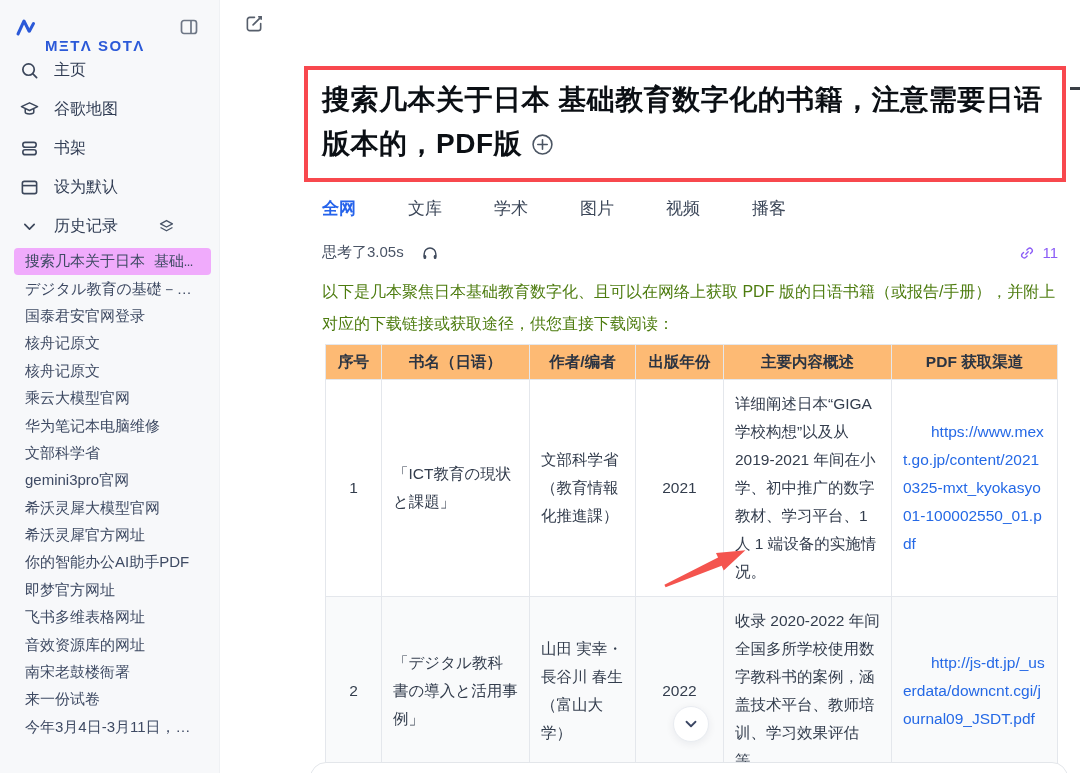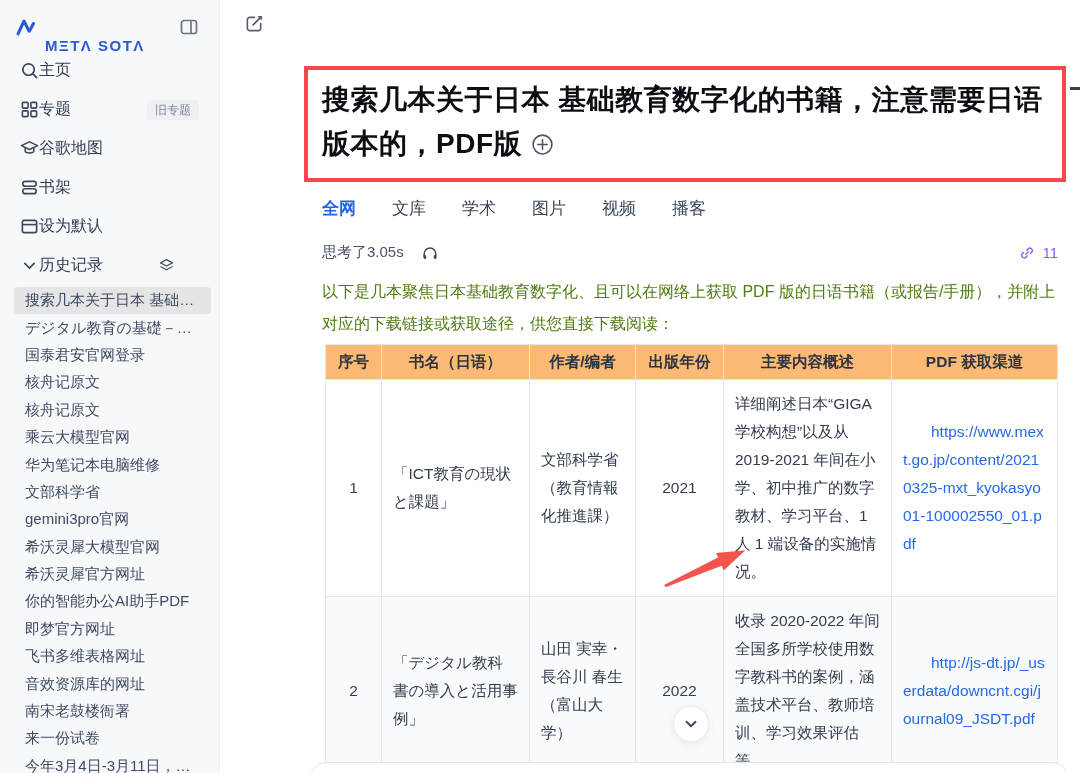--- a/index.html
+++ b/index.html
@@ -9,39 +9,39 @@
 
   
   .sidebar { width:220px; min-width:220px; height:100%; background:#f7f8fa; border-right:1px solid #eff1f4; padding-top:12px; overflow:hidden; }
   .logo-row { display:flex; align-items:center; justify-content:space-between; padding:0 20px 0 16px; height:30px; }
   .logo { display:flex; align-items:center; gap:5px; color:#2b59d8; cursor:pointer; }
   .logo-text { font-size:15px; font-weight:700; letter-spacing:1.5px; white-space:nowrap;margin-top:36px; }
   .icon { display:inline-flex; align-items:center; justify-content:center; }
   .muted-icon { color:#6d7685; cursor:pointer; }
 
   .nav { margin-top:9px; }
-  .nav-item { display:flex; align-items:center; height:39px; padding:0 20px; font-size:16px; color:#313d54; cursor:pointer; white-space:nowrap; }
+  .nav-item { display:flex; align-items:center; height:39px; padding:0 20px; gap:15px; font-size:16px; color:#313d54; cursor:pointer; white-space:nowrap; }
   .nav-item .nicon { width:19px; height:19px; color:#3c475b; flex:none; }
   .badge { margin-left:auto; background:#eef0f3; color:#7f8899; font-size:12px; line-height:1; padding:4px 8px; border-radius:4px; }
   .layers-right { margin-left:auto; margin-right:24px; color:#4a5568; }
 
   .history { margin-top:2px; }
   .hist-item { height:27.4px; display:flex; align-items:center; margin:0 8px 0 14px; padding:0 4px 0 11px; border-radius:4px; font-size:15px; color:#3e4a63; white-space:nowrap; overflow:hidden; cursor:pointer; }
   .hist-item span { overflow:hidden; text-overflow:ellipsis; }
-  .hist-item.selected { background:#e5e5e5; }
+  .hist-item.selected { background:#f0abfc;font-family:Liberation Mono, monospace; }
 
   
   main { flex:1; position:relative; background:#fff; height:100%;text-decoration:underline; }
   .edit-icon { position:absolute; top:14px; left:25px; width:19px; height:19px; color:#565e6b; cursor:pointer; }
 
   .title-box { position:absolute; top:66px; left:84px; width:762px; border:4px solid #f8484e; padding:8px 14px 9px 14px; }
   .title-text { font-size:28px; font-weight:700; line-height:44px; color:#0b0f14; letter-spacing:.5px; }
   .plus-icon { display:inline-block; vertical-align:-3px; margin-left:9px; color:#4b5563; cursor:pointer; }
 
-  .tabs { position:absolute; top:197px; left:102px; display:flex; gap:36px; font-size:17px; color:#3c4759;justify-content:center; }
+  .tabs { position:absolute; top:197px; left:102px; display:flex; gap:52px; font-size:17px; color:#3c4759;justify-content:center; }
   .tab { cursor:pointer; }
   .tab.active { color:#2563eb; font-weight:700; }
 
   .meta-row { position:absolute; top:243px; left:102px; width:736px; display:flex; align-items:center; font-size:15px; color:#4a5466; }
   .meta-row .hp { margin-left:17px; color:#3f4a5c; }
   .meta-right { margin-left:auto; display:flex; align-items:center; gap:7px; color:#8b5cf6; }
 
   .intro { position:absolute; top:276px; left:102px; width:742px; font-size:16px; line-height:32px; color:#4d7c0f; }
 
   .table-wrap { position:absolute; top:344px; left:105px; }
@@ -84,32 +84,20 @@
 
     <nav class="nav">
       <div class="nav-item">
         <span class="icon nicon">
           <svg width="19" height="19" viewBox="0 0 20 20" fill="none" stroke="currentColor" stroke-width="1.8" stroke-linecap="round">
               <circle cx="9" cy="9" r="6"></circle>
               <line x1="13.6" y1="13.6" x2="17.5" y2="17.5"></line>
             </svg>
         </span>
         <span>主页</span>
-      </div>
-      <div class="nav-item">
-        <span class="icon nicon">
-          <svg width="19" height="19" viewBox="0 0 20 20" fill="none" stroke="currentColor" stroke-width="1.7">
-              <rect x="2.5" y="2.5" width="6" height="6" rx="1"></rect>
-              <rect x="11.5" y="2.5" width="6" height="6" rx="1"></rect>
-              <rect x="2.5" y="11.5" width="6" height="6" rx="1"></rect>
-              <rect x="11.5" y="11.5" width="6" height="6" rx="1"></rect>
-            </svg>
-        </span>
-        <span>专题</span>
-        <span class="badge">旧专题</span>
       </div>
       <div class="nav-item">
         <span class="icon nicon">
           <svg width="19" height="19" viewBox="0 0 20 20" fill="none" stroke="currentColor" stroke-width="1.6" stroke-linejoin="round">
               <path d="M10 3 L18.5 7 L10 11 L1.5 7 Z"></path>
               <path d="M5.5 9.2 V13 c0 2.2 9 2.2 9 0 V9.2"></path>
             </svg>
         </span>
         <span>谷歌地图</span>
       </div>

